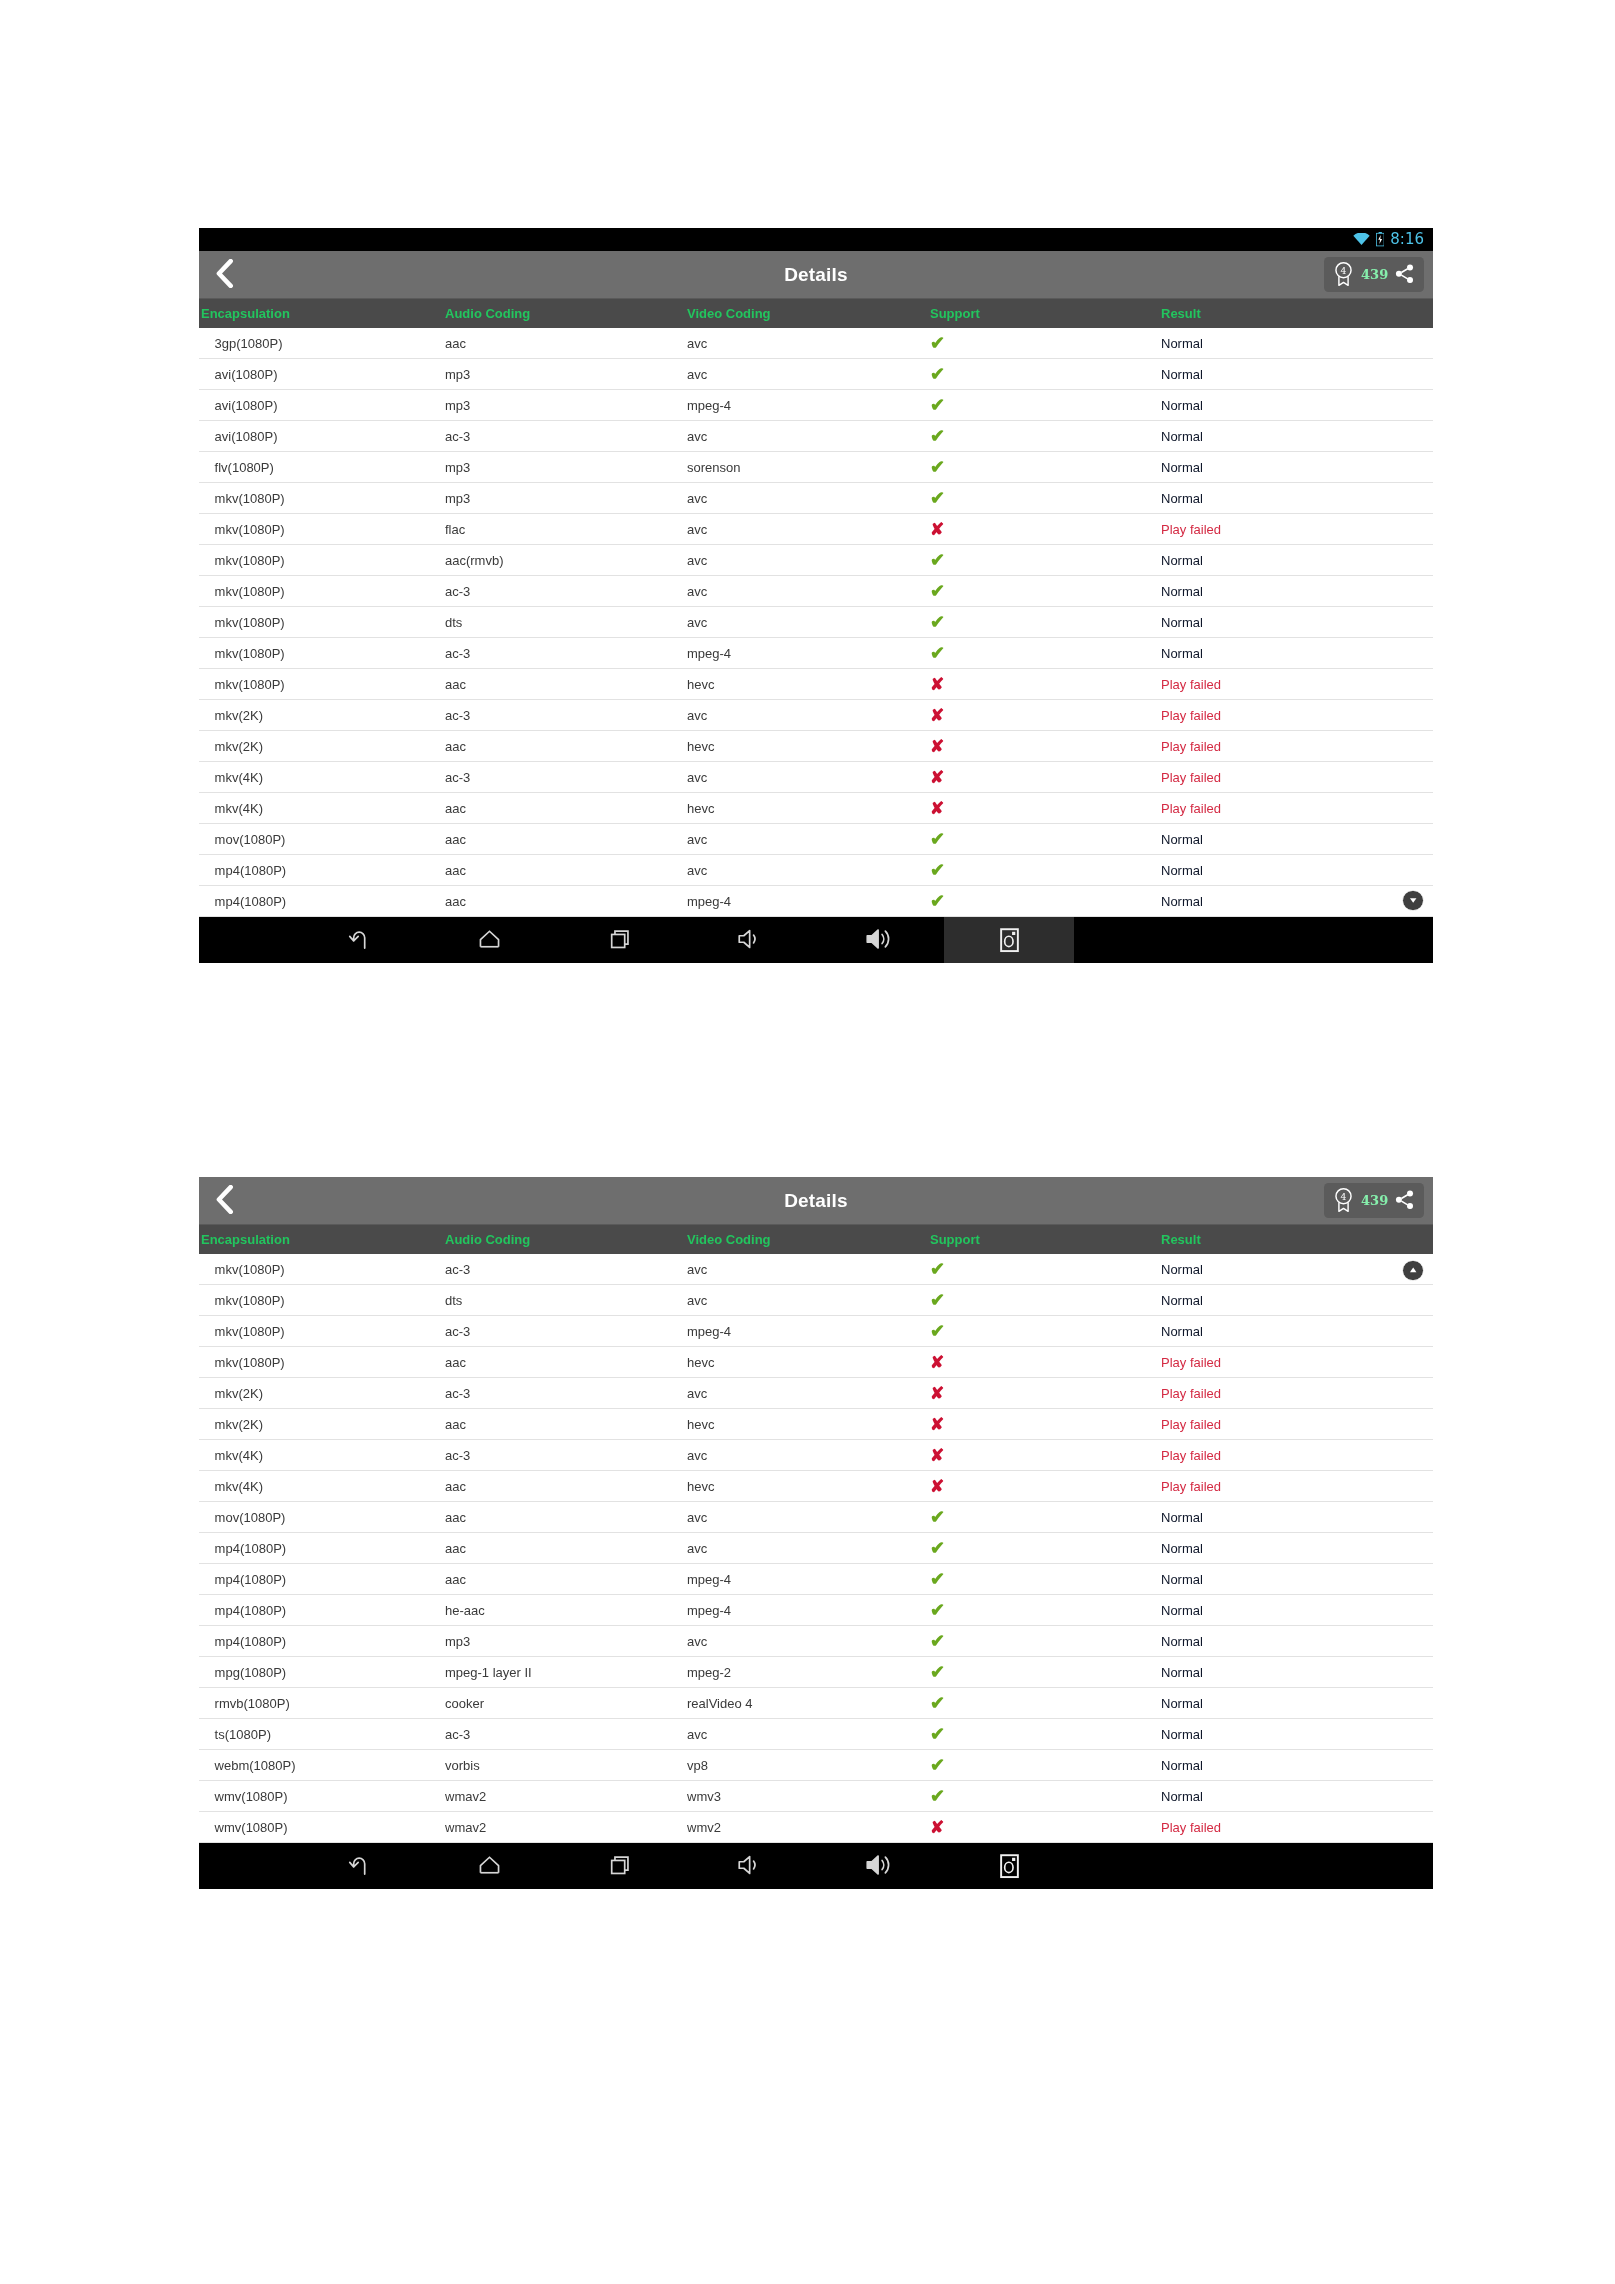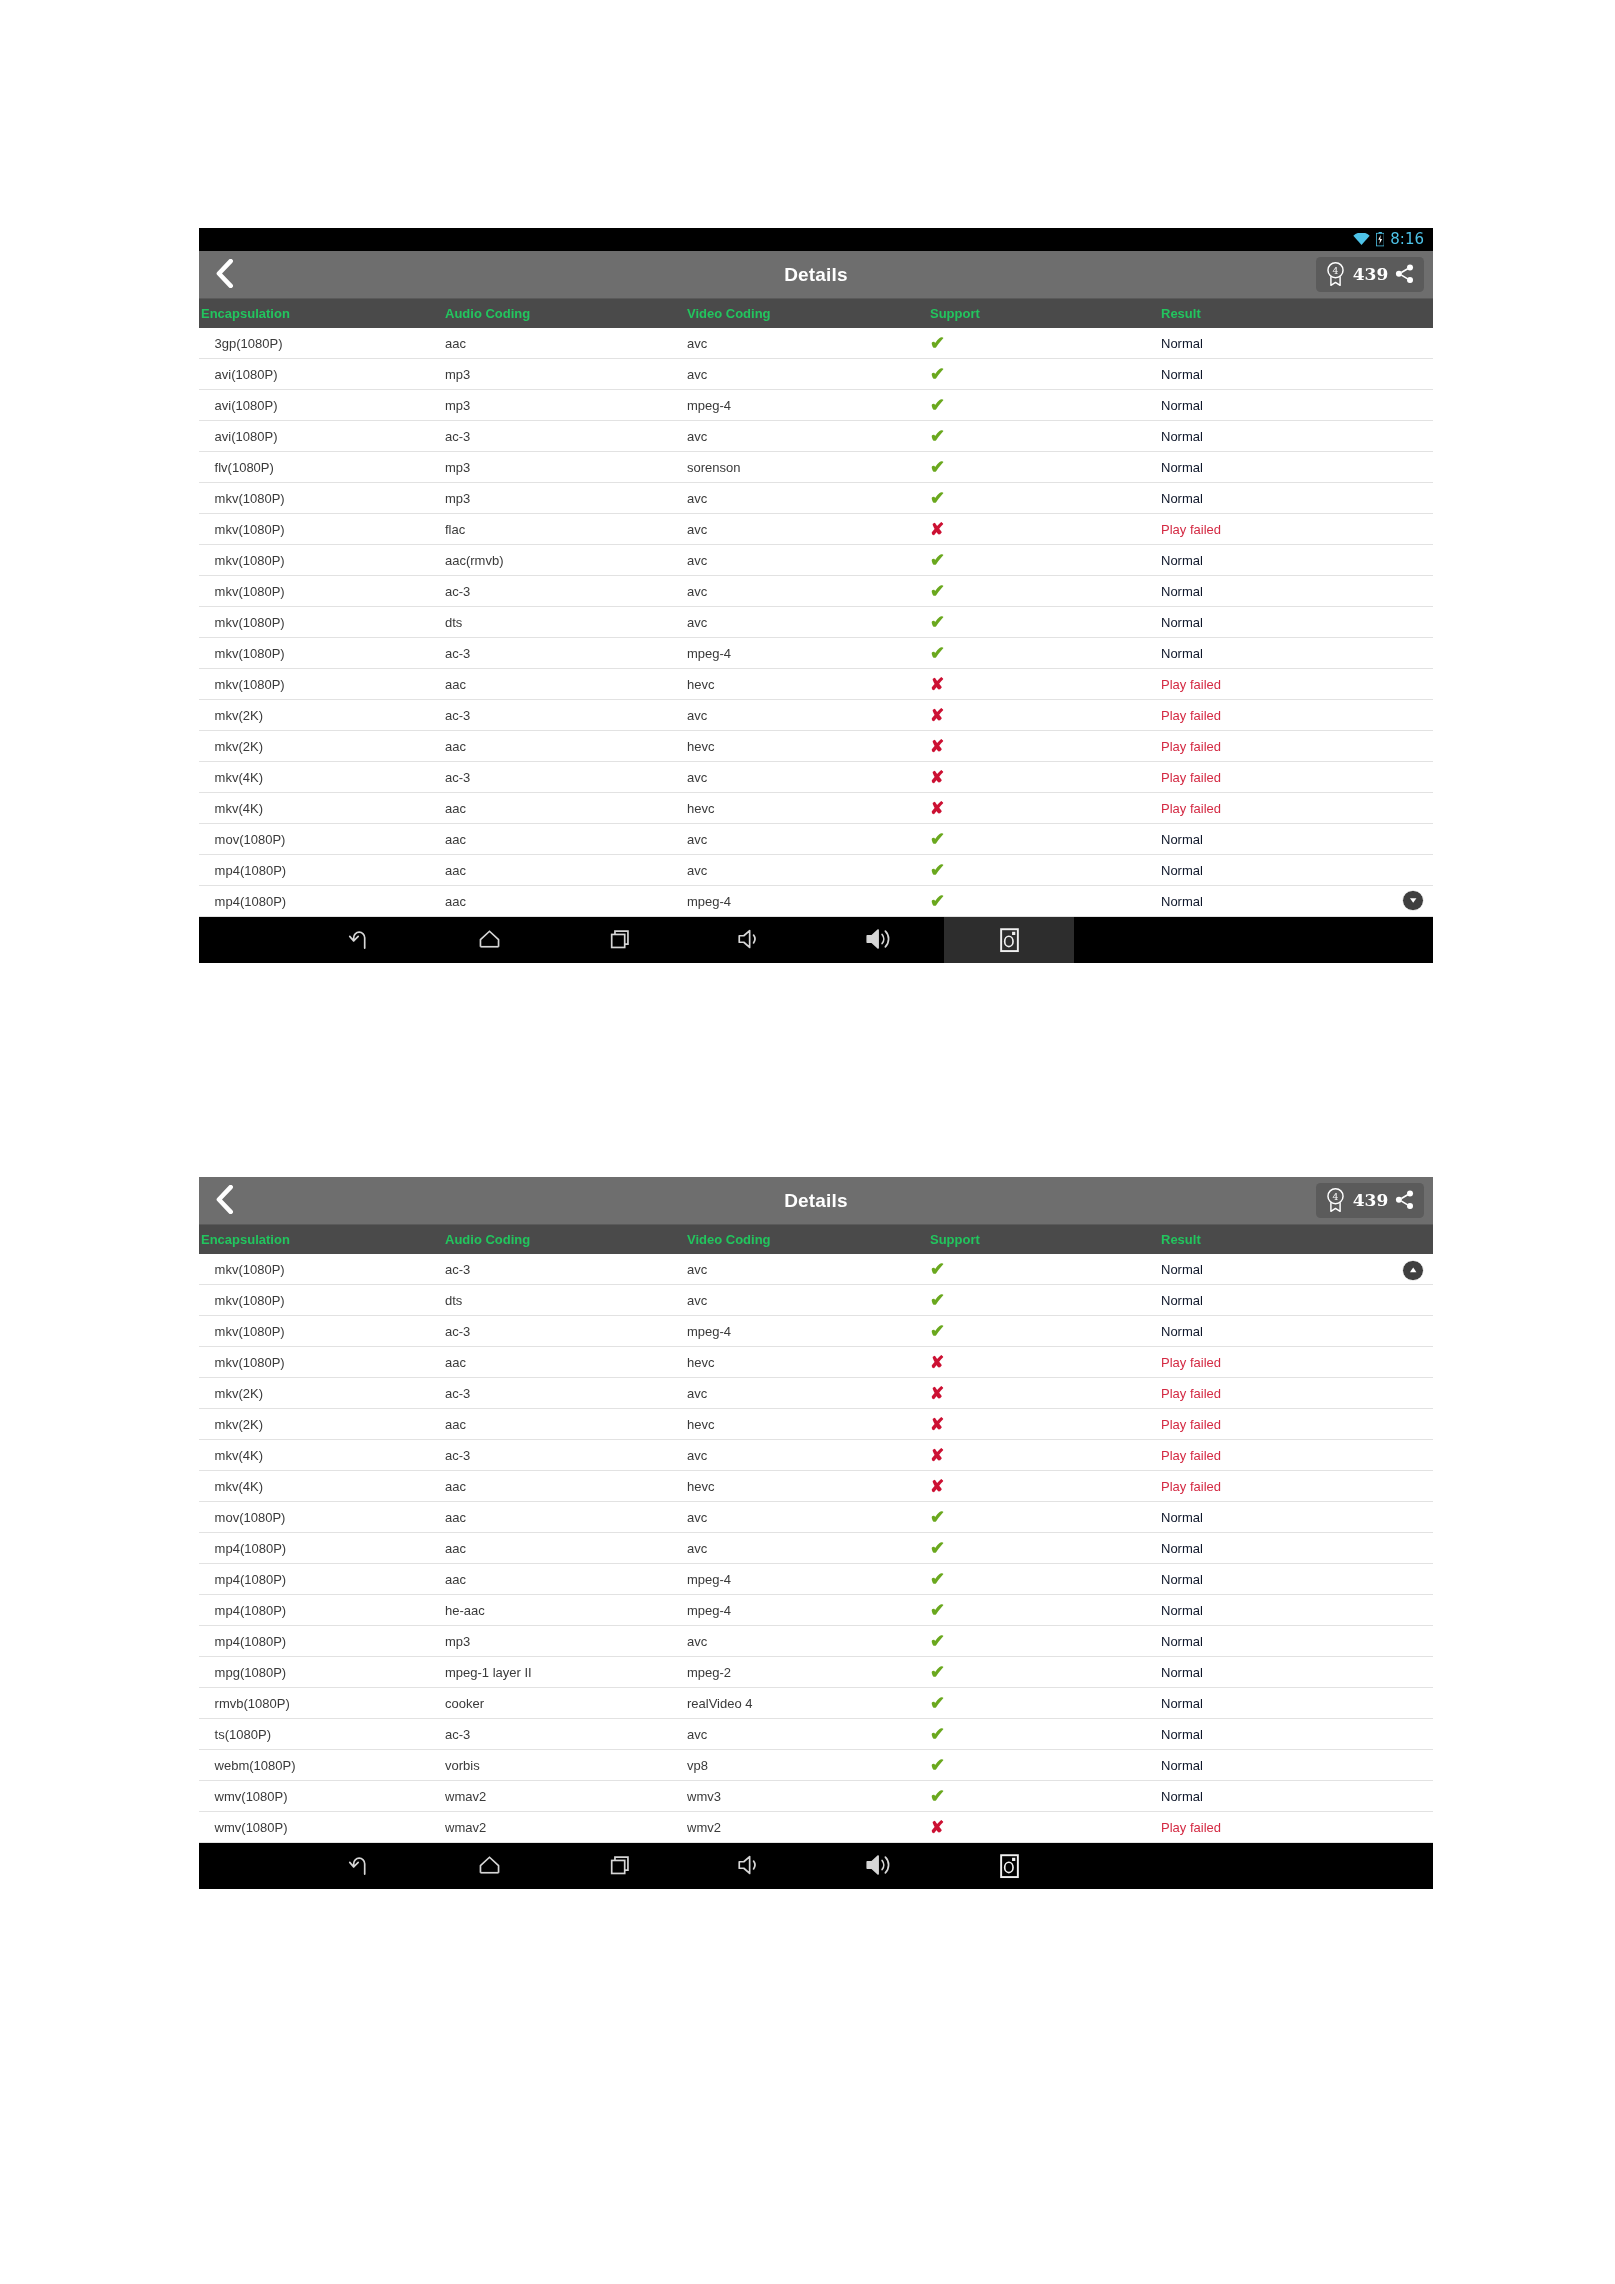--- a/index.html
+++ b/index.html
@@ -83,22 +83,22 @@
     height: 35px;
     background: #5b5b5b;
     border-radius: 4.6px;
     display: flex;
     align-items: center;
     padding: 0 9px;
     gap: 7.2px;
     cursor: pointer;
   }
   .badge-count {
-    color: #ffffff;
-    font-size: 17px;
+    color: #86efac;
+    font-size: 13px;
     font-weight: bold;
     font-family: "DejaVu Serif", serif;
     line-height: 1;
   }
 
   
   .tbl { width: 100%; }
   .tbl-head {
     height: 29px;
     background: #4a4a4a;

